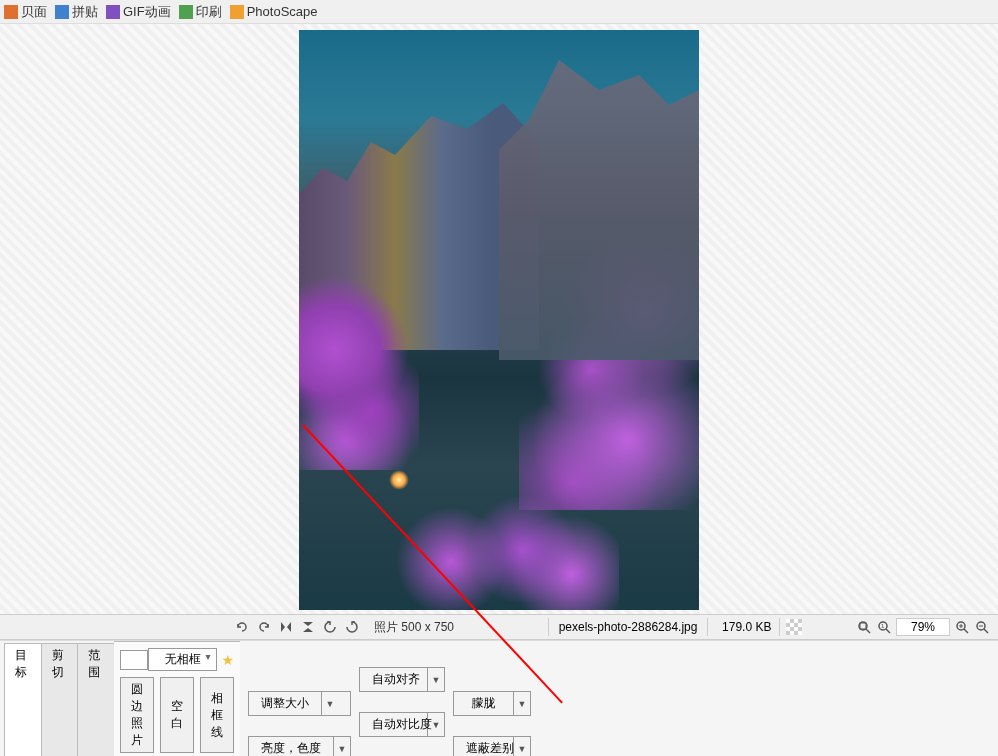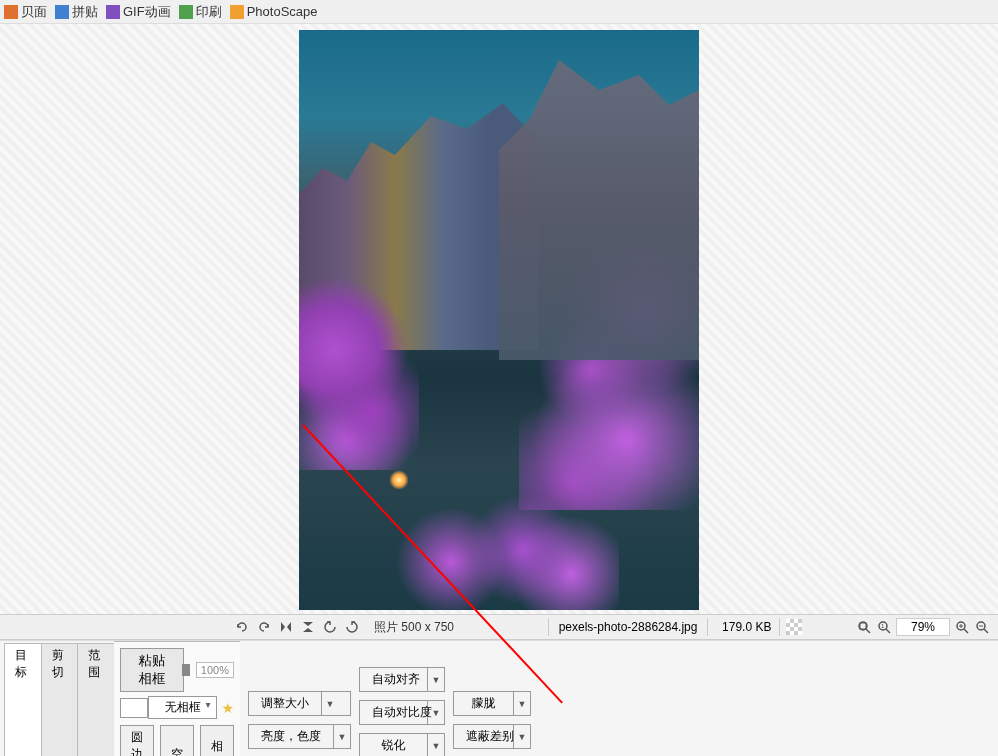--- a/index.html
+++ b/index.html
@@ -44,21 +44,21 @@
 .pct-box { border: 1px solid #bbb; padding: 1px 4px; background: #fff; font-size: 11px; color: #888; }
 .frame-select { display: flex; align-items: center; margin-bottom: 6px; }
 .frame-swatch { width: 28px; height: 20px; border: 1px solid #999; background: #fff; }
 .frame-dd { flex: 1; border: 1px solid #999; background: #fff; padding: 2px 6px; text-align: center; position: relative; cursor: pointer; }
 .frame-dd::after { content: "▾"; position: absolute; right: 6px; font-size: 10px; color: #666; }
 .star { color: #f0c040; font-size: 14px; margin-left: 4px; }
 .btn-row { display: flex; gap: 6px; }
 .sm-btn { padding: 3px 10px; border: 1px solid #999; background: #f0f0f0; cursor: pointer; font-size: 12px; }
 
 .mid-col { padding: 26px 8px 8px 8px; display: flex; gap: 8px; }
-.col-group { display: flex; flex-direction: column; gap: 8px; }
+.col-group { display: flex; flex-direction: column; gap: 20px; }
 .dd-btn { display: flex; border: 1px solid #999; background: #f4f4f4; }
 .dd-main { padding: 3px 12px; border-right: 1px solid #999; cursor: pointer; white-space: nowrap; font-size: 12px; }
 .dd-arrow { width: 16px; display: flex; align-items: center; justify-content: center; cursor: pointer; font-size: 9px; color: #555; }
 </style>
 </head>
 <body>
 
 <div class="toolbar">
   <div class="toolbar-item">
       <span class="tb-icon" style="background:#e07030"></span>
@@ -149,27 +149,20 @@
 </div>
 
 <div class="bottom">
   <div class="left-col">
     <div class="tabs">
       <div class="tab active">目标</div>
       <div class="tab">剪切</div>
       <div class="tab">范围</div>
     </div>
     <div class="left-body">
-      <div class="paste-row">
-        <button class="paste-btn">粘贴相框</button>
-        <div class="slider">
-            <div class="slider-thumb"></div>
-          </div>
-        <span class="pct-box">100%</span>
-      </div>
       <div class="frame-select">
         <div class="frame-swatch"></div>
         <div class="frame-dd"><span>无相框</span></div>
         <span class="star">★</span>
       </div>
       <div class="btn-row">
         <button class="sm-btn">圆边照片</button>
         <button class="sm-btn">空白</button>
         <button class="sm-btn">相框线</button>
       </div>

